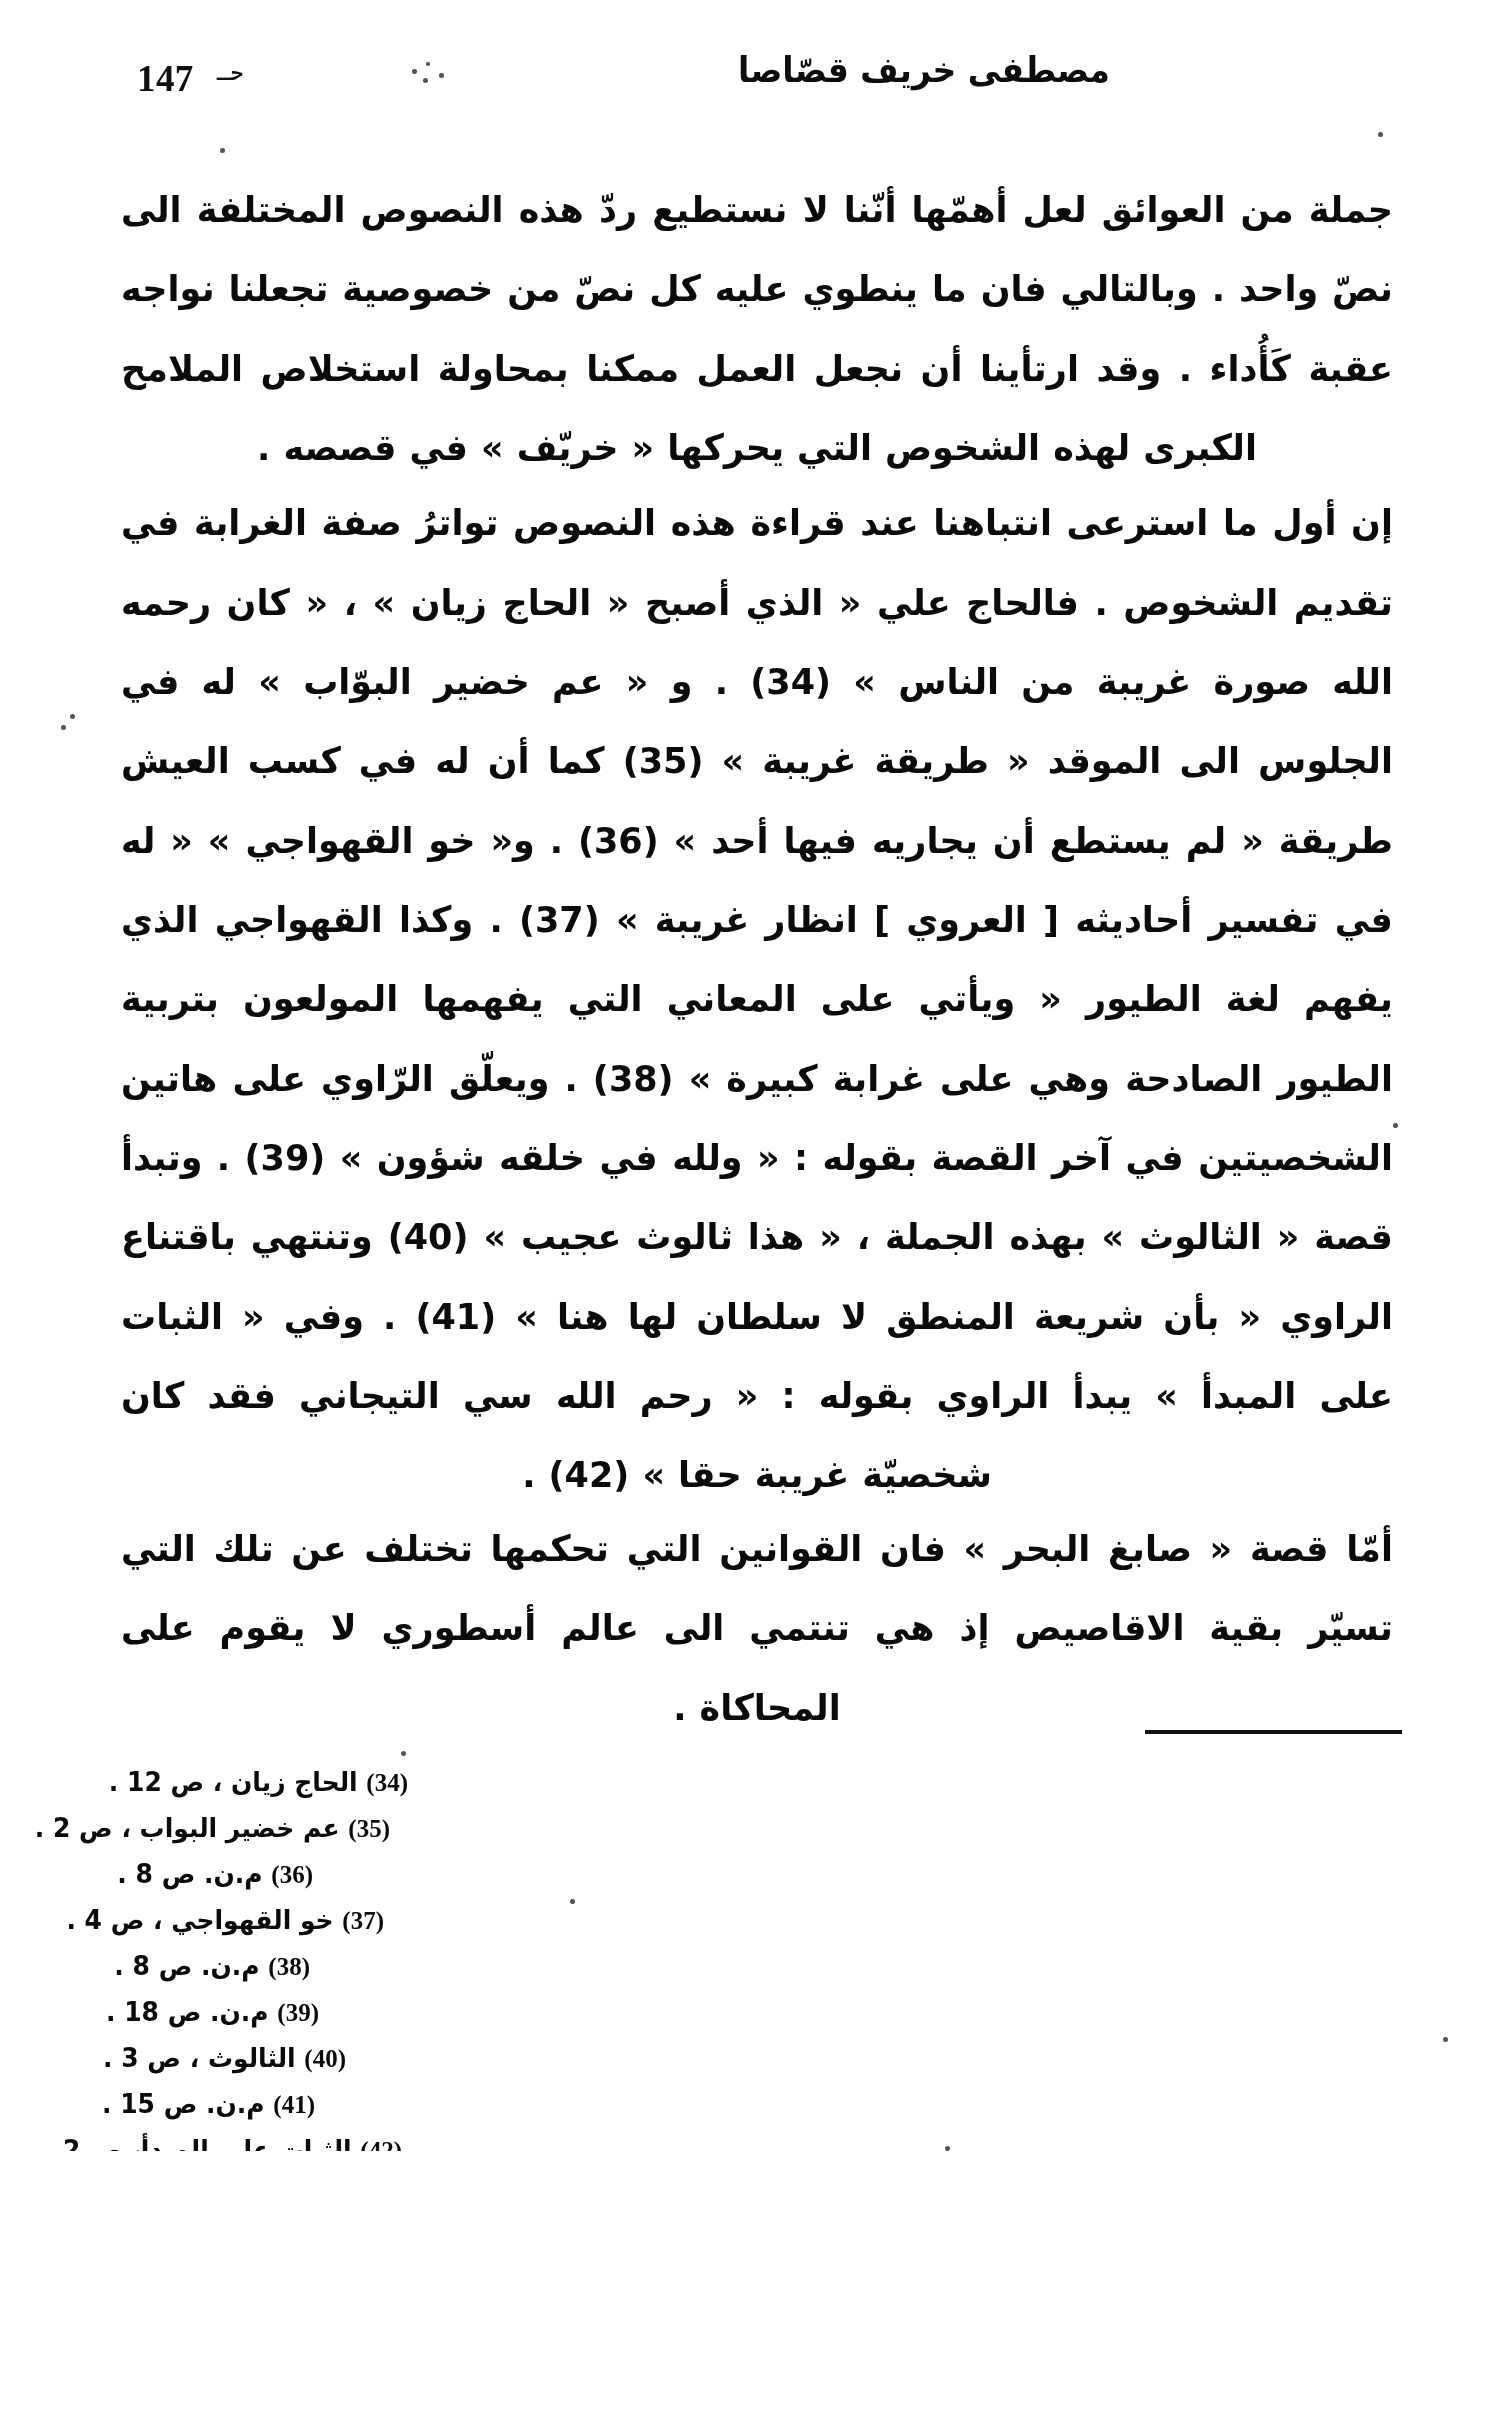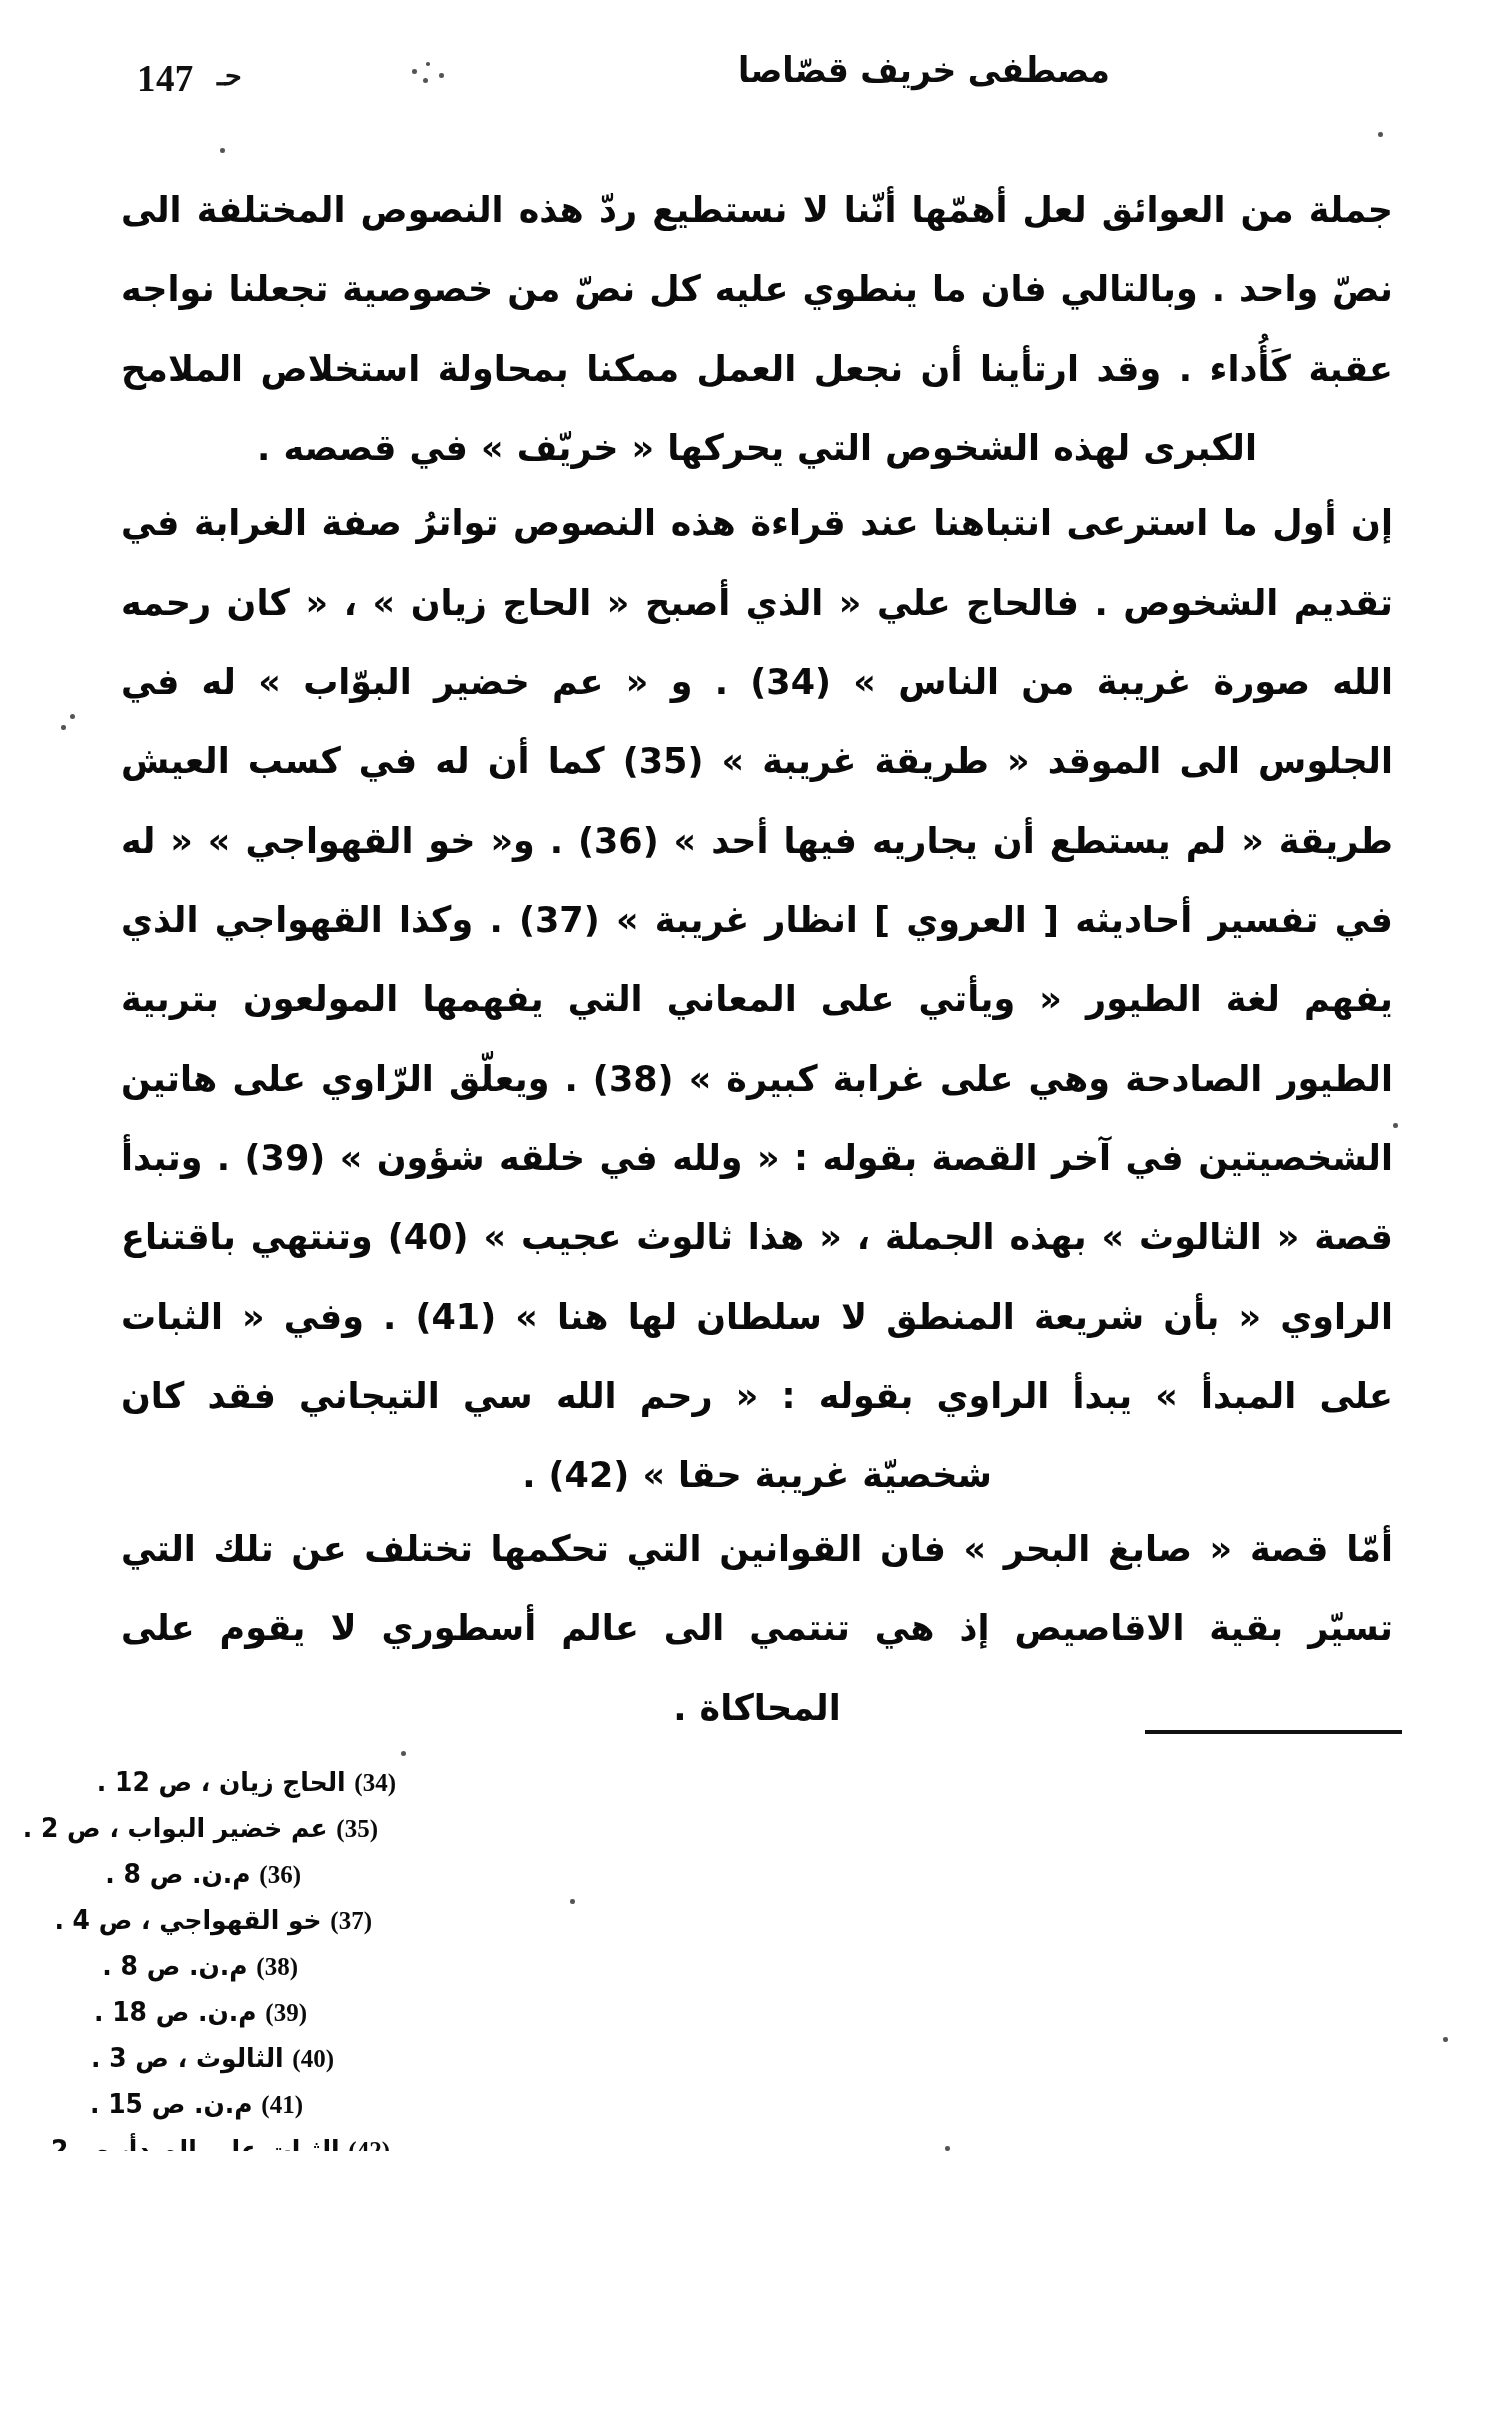--- a/index.html
+++ b/index.html
@@ -55,22 +55,22 @@
     color: #0d0d0d;
     white-space: nowrap;
     direction: rtl;
     transform: scaleY(1.06);
   }
 
   .head-mark {
     position: absolute;
     left: 89px;
     top: 14.3px;
-    font-family: Liberation Serif, serif;
-    font-size: 27px;
+    font-family: Liberation Mono, monospace;
+    font-size: 22px;
     font-weight: 700;
     color: #121212;
   }
 
   .speck {
     position: absolute;
     background: #1b1b1b;
     border-radius: 50%;
     opacity: .75;
   }
@@ -117,21 +117,21 @@
     top: 1730px;
     left: 1146px;
     width: 257px;
     height: 3.6px;
     background: #111111;
   }
 
   .footnotes {
     position: absolute;
     top: 1760px;
-    left: 132px;
+    left: 144px;
     width: 1272px;
     direction: rtl;
     text-align: left;
   }
 
   .fn {
     font-family: "DejaVu Sans", sans-serif;
     font-size: 25px;
     line-height: 46px;
     font-weight: 700;

